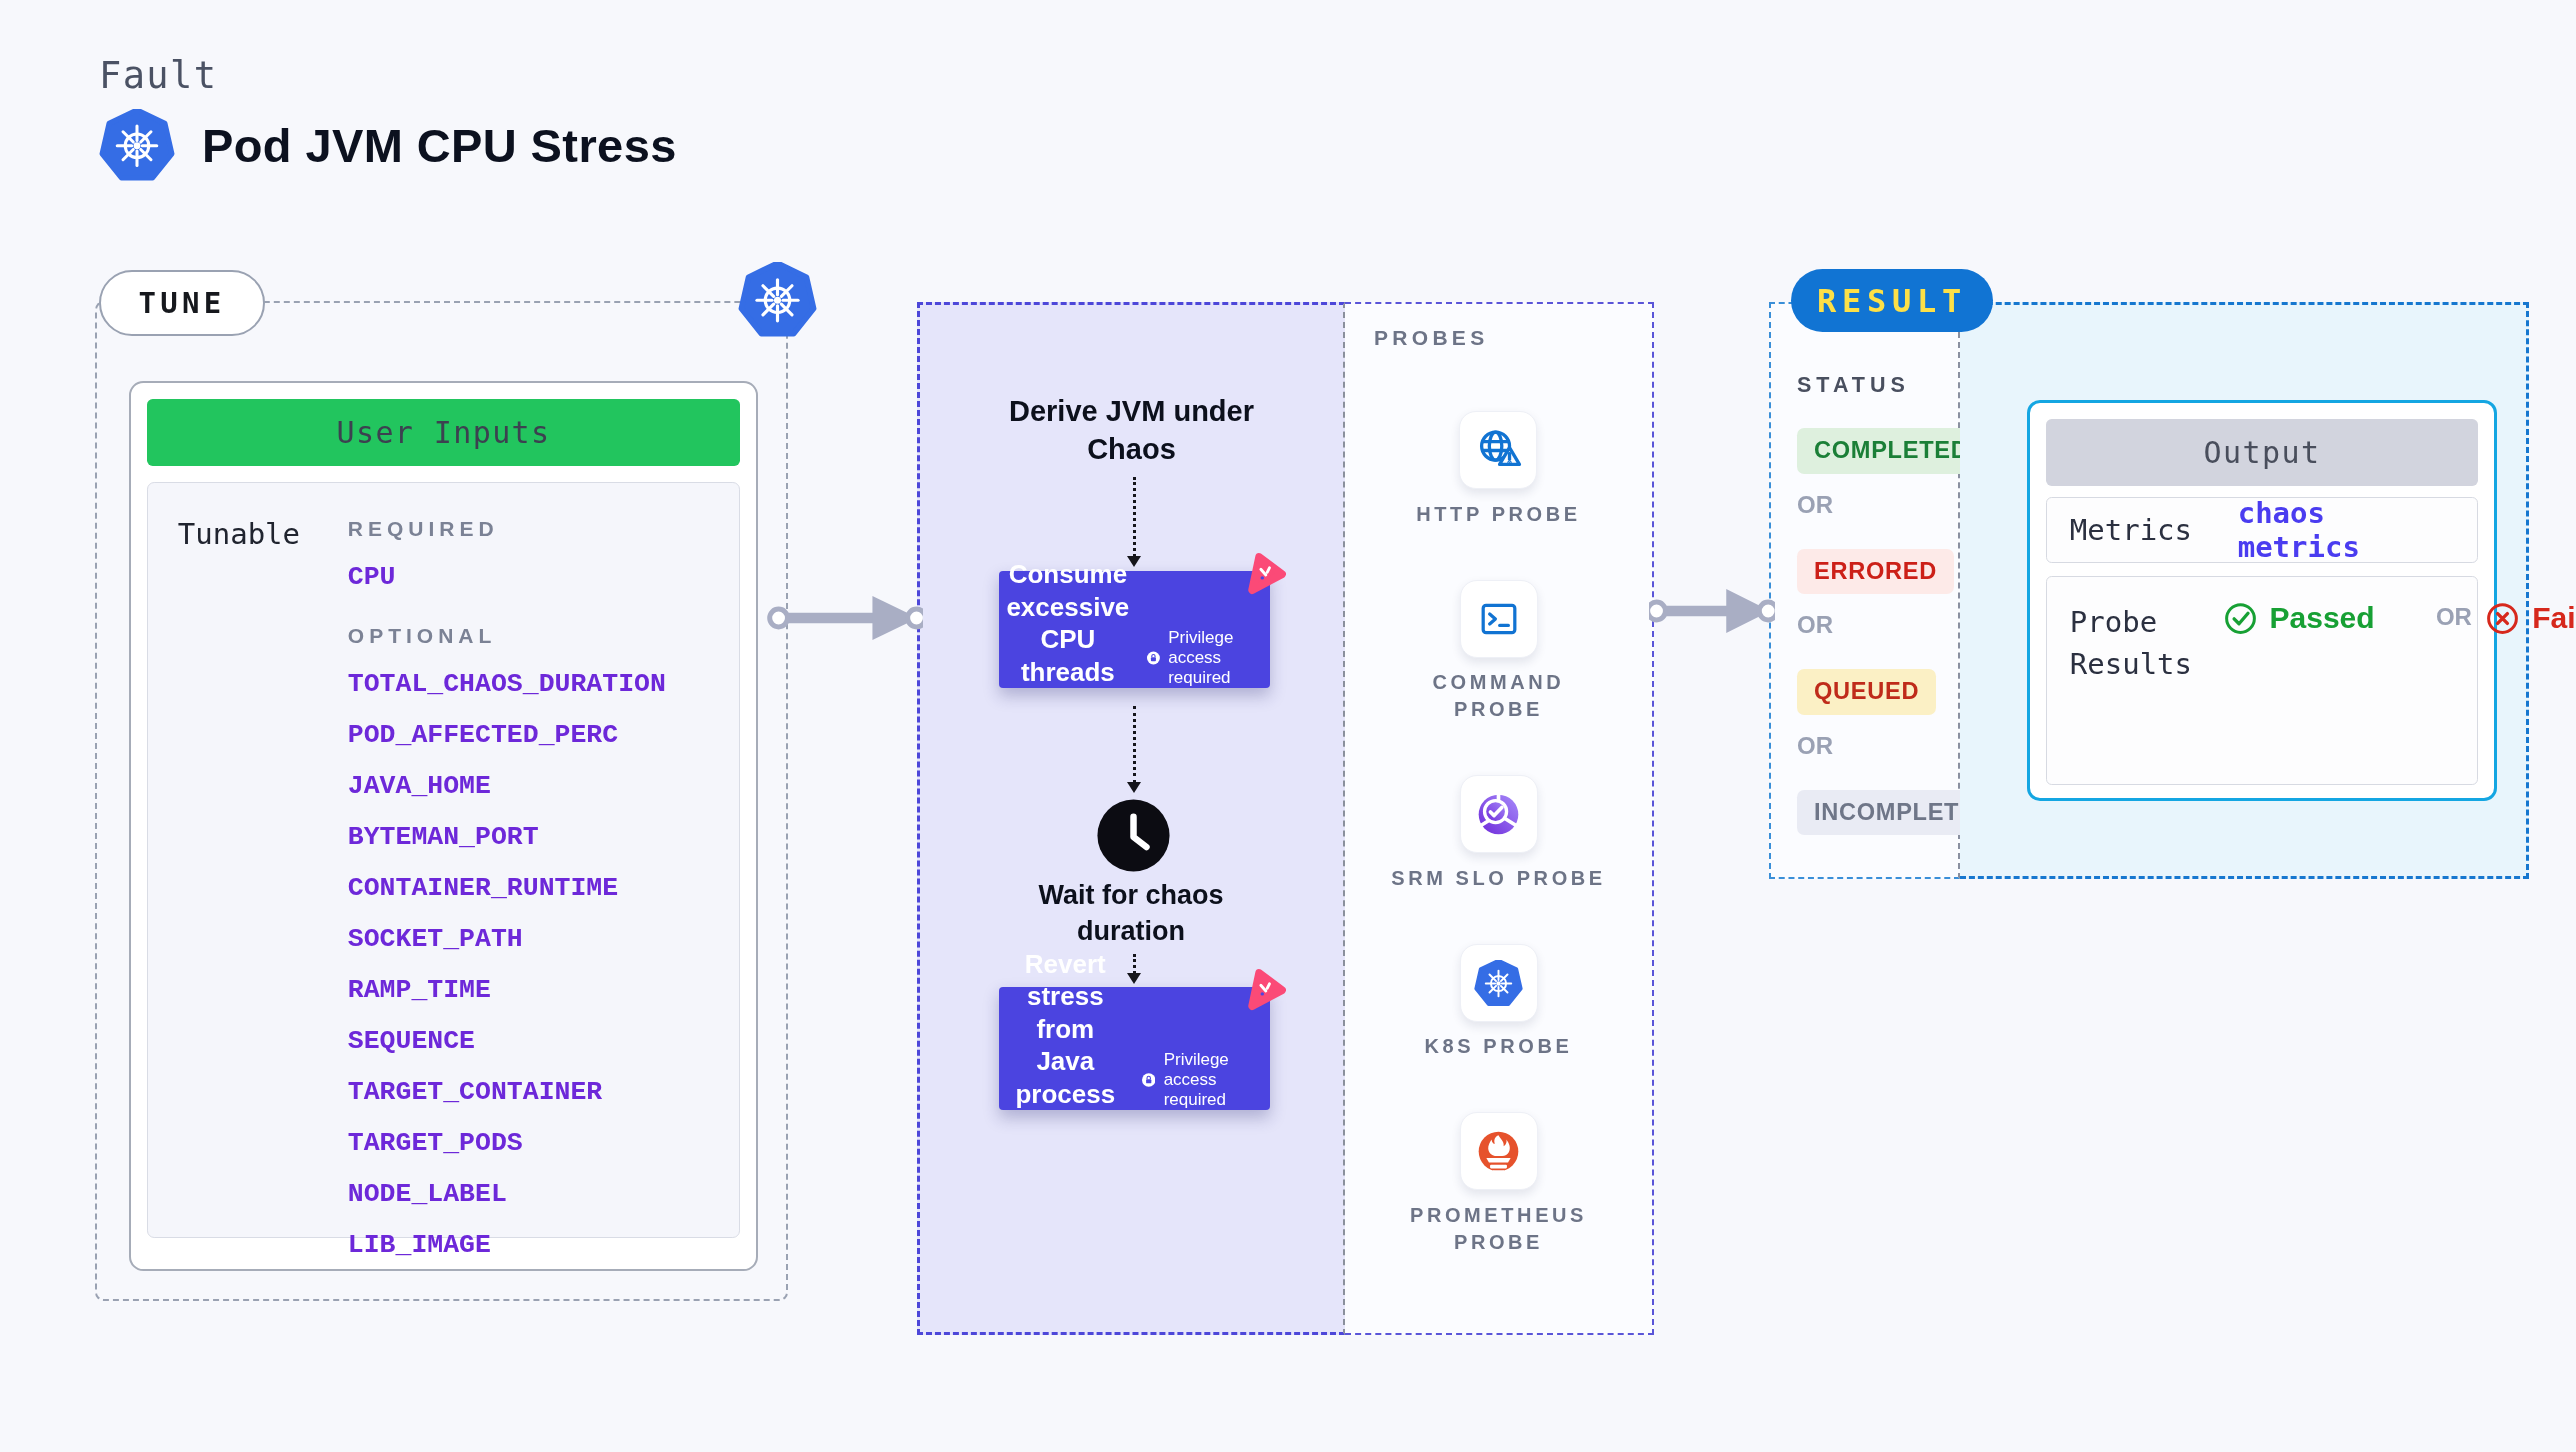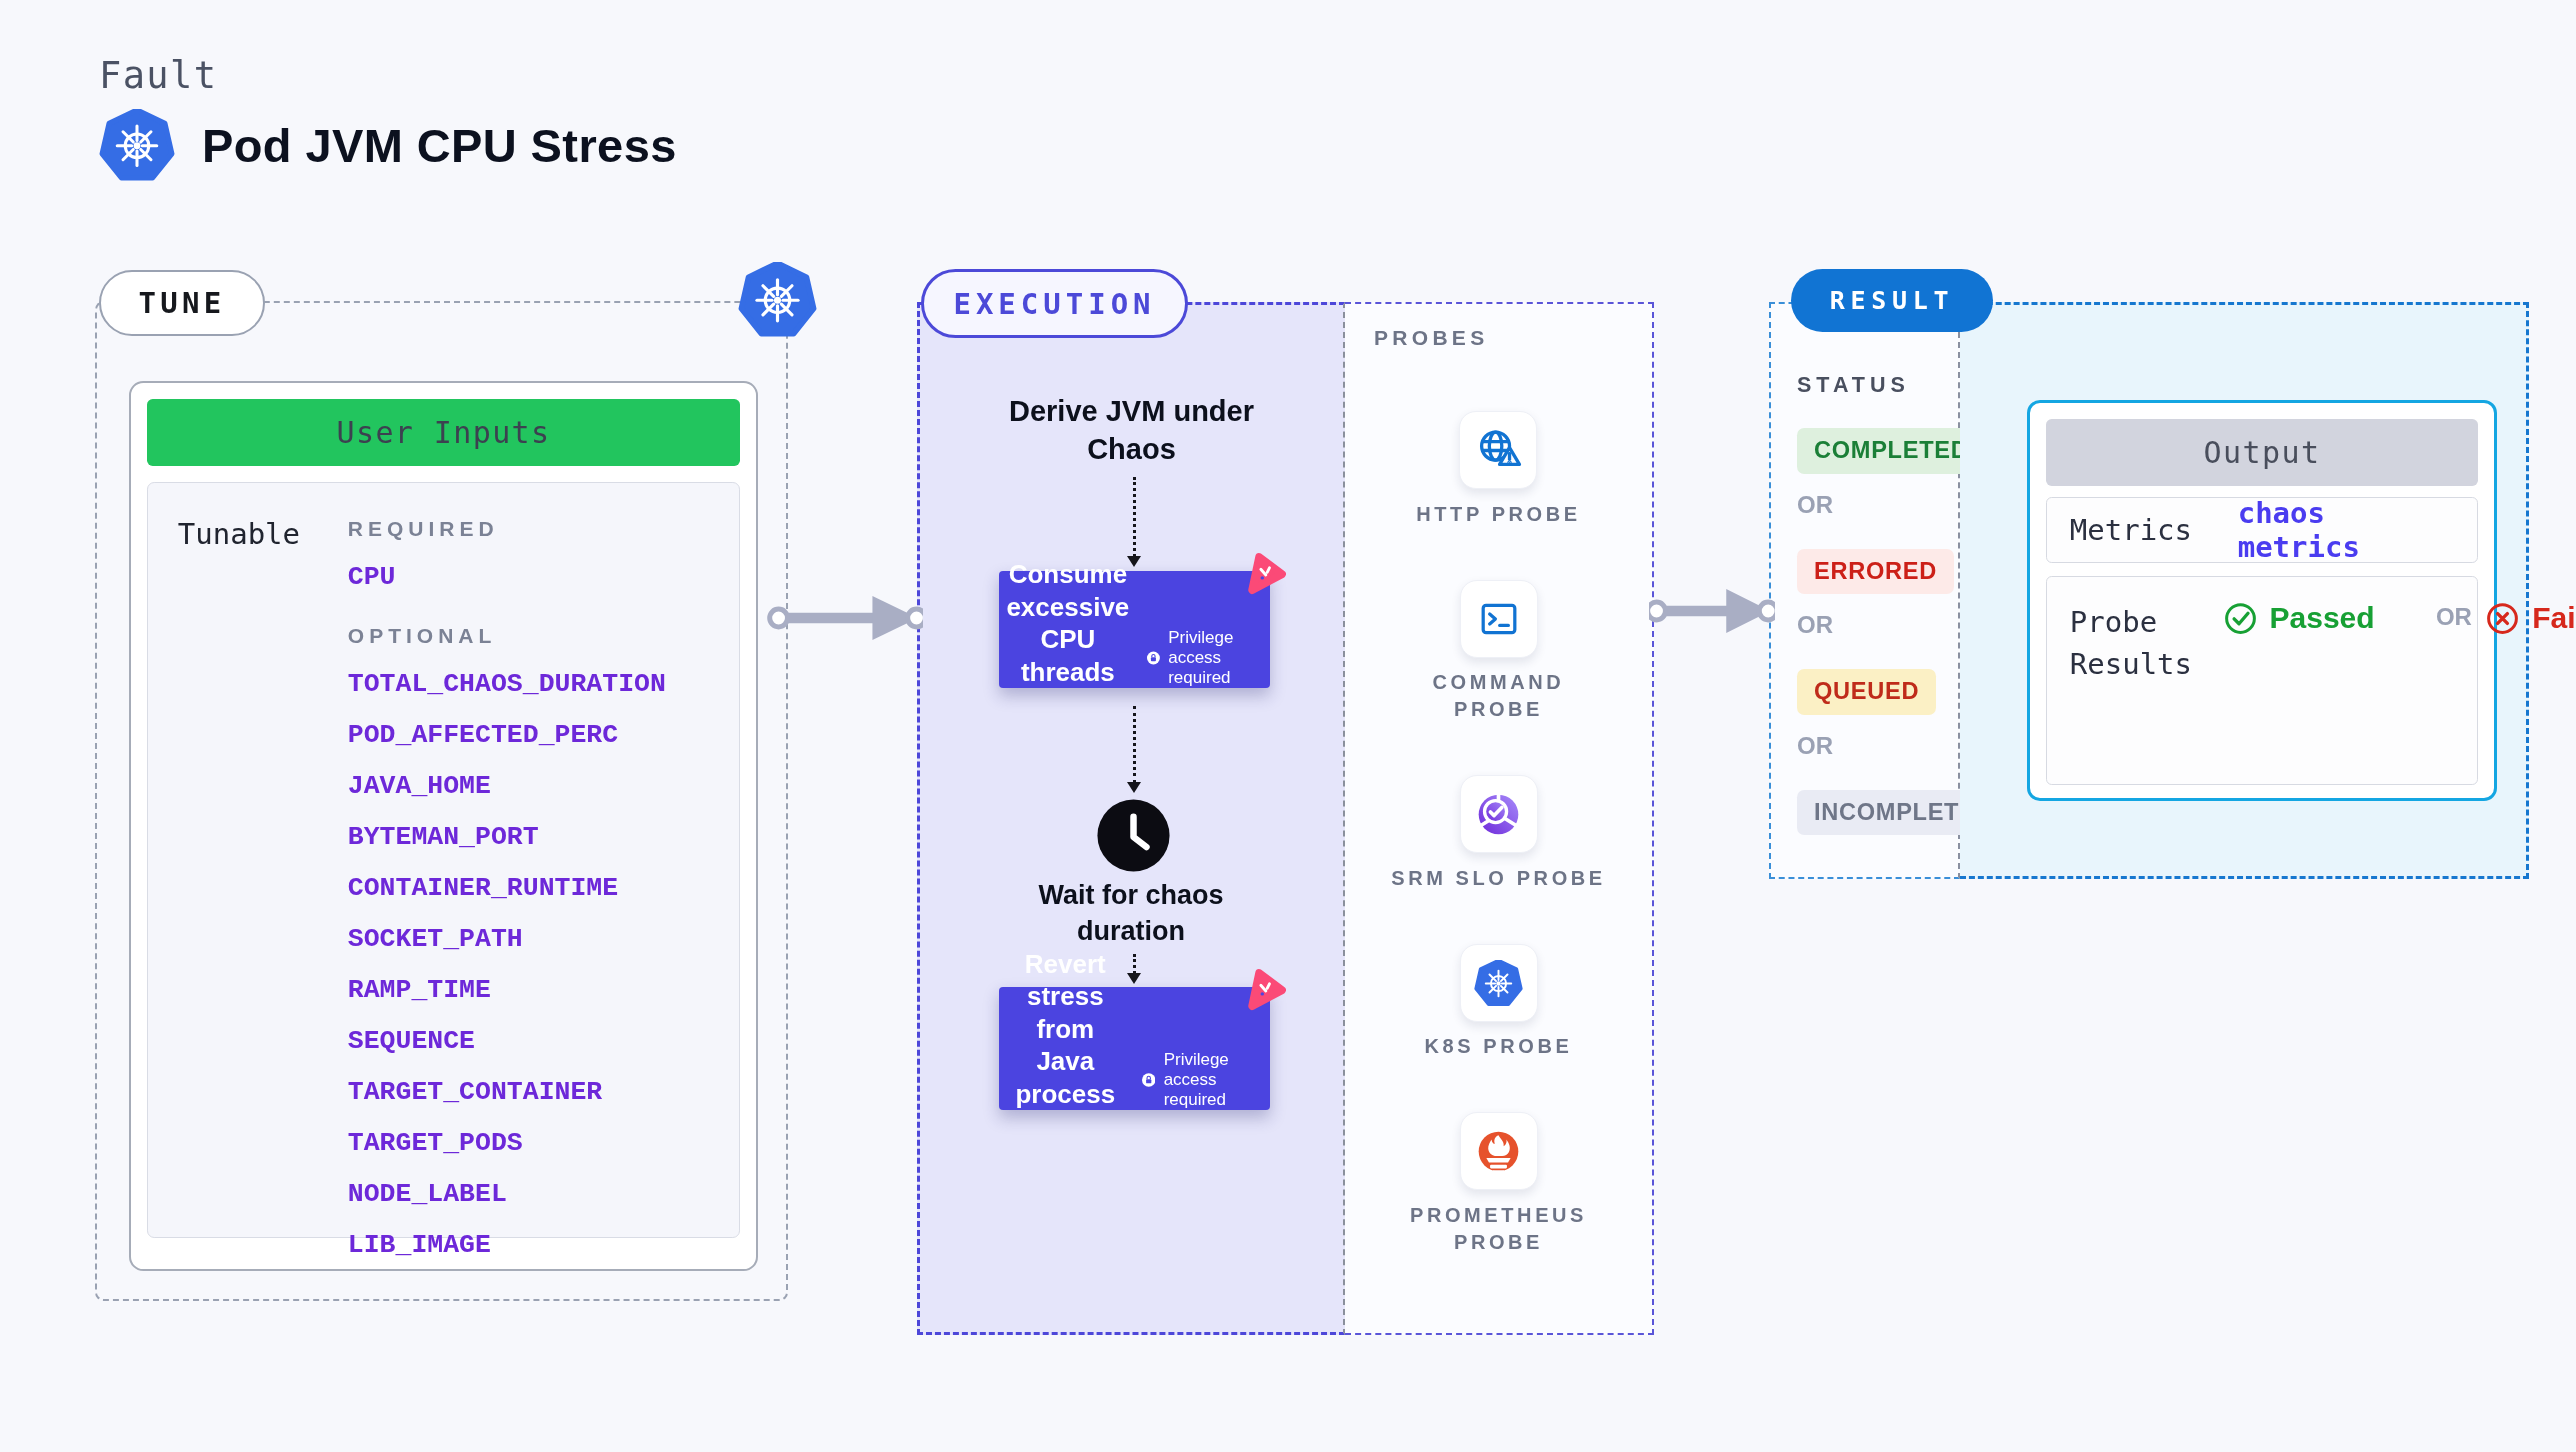--- a/index.html
+++ b/index.html
@@ -60,22 +60,22 @@
               border:2.1px dashed #5a55d8;border-left:none;box-sizing:border-box;}
   .probes-label{position:absolute;top:21.5px;left:29px;font-size:21px;font-weight:bold;letter-spacing:4.3px;color:#6d7487;}
   .probe-list{position:absolute;top:107px;left:0;width:100%;display:flex;flex-direction:column;align-items:center;gap:52px;}
   .probe-item{display:flex;flex-direction:column;align-items:center;}
   .probe-card{width:76px;height:76px;background:#ffffff;border:0.7px solid #eef0f6;border-radius:17px;
               box-shadow:0 4.3px 10px rgba(25,35,80,.10);display:flex;align-items:center;justify-content:center;}
   .probe-name{margin-top:11.5px;font-size:20px;font-weight:bold;letter-spacing:3.6px;color:#6d7487;
               text-align:center;line-height:1.35;max-width:215px;}
 
   
-  .result-pill{left:1791px;top:269px;width:202px;height:63px;background:#1174d3;color:#ffffff;
-               font-size:25px;letter-spacing:5.7px;border:none;}
+  .result-pill{left:1791px;top:269px;width:202px;height:63px;background:#1174d3;color:#fde047;
+               font-size:32px;letter-spacing:5.7px;border:none;}
   .status-box{left:1769px;top:302px;width:191px;height:577px;background:#fbfcff;
               border:2.1px dashed #3a8fd8;border-right:2.1px dashed #8a90a0;box-sizing:border-box;
               padding:69px 0 0 26px;}
   .status-label{font-size:21.5px;font-weight:bold;letter-spacing:5px;color:#494f5f;}
   .badge{display:inline-block;margin-top:21.5px;padding:9.3px 17px;border-radius:7.2px;
          font-size:23.6px;font-weight:bold;letter-spacing:0.7px;}
   .badge:first-of-type{margin-top:30px;}
   .or{margin-top:17px;font-size:24px;font-weight:600;color:#9aa1b4;}
   .b-completed{color:#1b7f37;background:#def0de;}
 
@@ -218,21 +218,20 @@
         <svg width="24" height="24" viewBox="0 0 36 36">
           <circle cx="18" cy="18" r="18" fill="#ffffff"></circle>
           <rect x="11" y="16" width="14" height="11" rx="2.5" fill="#4b44e0"></rect>
           <path d="M13.5 16 v-3.5 a4.5 4.5 0 0 1 9 0 V16" stroke="#4b44e0" stroke-width="3" fill="none"></path>
         </svg>
         <span>Privilege access required</span>
       </div>
     </div>
   </div>
 
-  <div class="abs pill exec-pill">EXECUTION</div>
 
   <div class="abs probes-box">
     <div class="probes-label">PROBES</div>
     <div class="probe-list">
 
       <div class="probe-item">
         <div class="probe-card">
           <svg width="47" height="47" viewBox="0 0 64 64" fill="none" stroke="#1173d2" stroke-width="4.5" stroke-linecap="round" stroke-linejoin="round">
             <circle cx="28" cy="26" r="19"></circle>
             <ellipse cx="28" cy="26" rx="8.5" ry="19"></ellipse>

